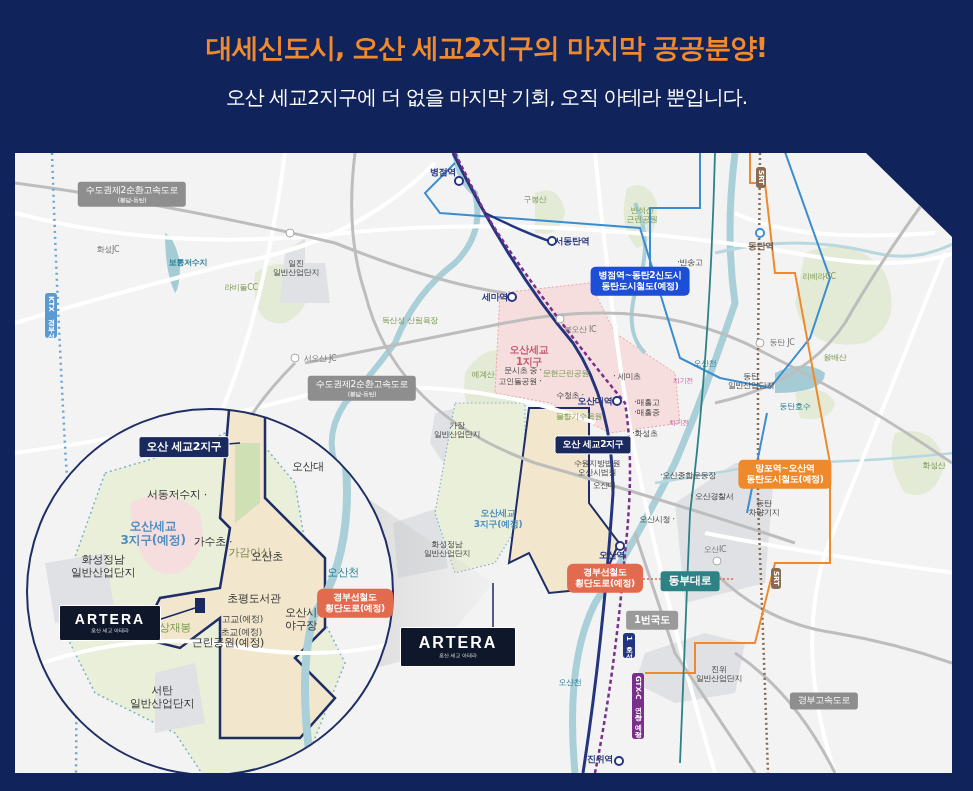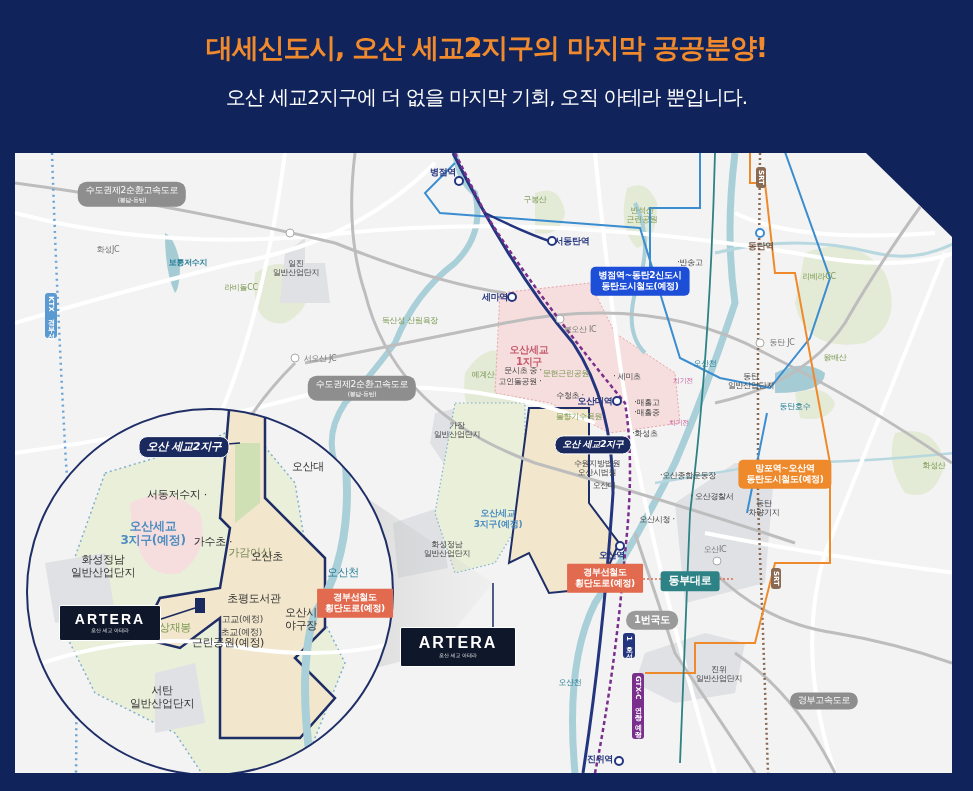--- a/index.html
+++ b/index.html
@@ -10,27 +10,27 @@
   #map { position:absolute; left:15px; top:153px; width:937px; height:620px; }
   #map svg { display:block; }
   .lbl { position:absolute; white-space:nowrap; transform:translate(-50%,-50%); font-size:8px; color:#444; line-height:1.15; text-align:center; letter-spacing:-0.3px; }
   .lbl.green { color:#7d9a55; }
   .lbl.teal { color:#2a7f98; font-weight:bold; }
   .lbl.pink { color:#c45a6c; font-weight:bold; font-size:10px; }
   .lbl.big { font-size:11px; color:#333; }
   .lbl.bluebig { font-size:12px; color:#4d8dc0; font-weight:bold; line-height:1.2; }
   .lbl.station { color:#2a3a80; font-weight:bold; font-size:9px;font-family:Liberation Mono, monospace; }
   .lbl.brownstation { color:#7a5a44; font-weight:bold; font-size:9px; }
-  .tag { position:absolute; white-space:nowrap; transform:translate(-50%,-50%); color:#fff; border-radius:9px; text-align:center; padding:3px 8px; line-height:1.25; letter-spacing:-0.3px; }
+  .tag { position:absolute; white-space:nowrap; transform:translate(-50%,-50%); color:#fff; border-radius:3px; text-align:center; padding:3px 8px; line-height:1.25; letter-spacing:-0.3px; }
   .tag small { display:block; font-size:6px; }
   .tag.gray { background:#8e8e8e; font-size:9px; }
-  .tag.navy { background:#1a2a5e; font-size:11px; font-weight:bold; padding:3px 7px; border:1px solid #fff;font-style:italic; }
+  .tag.navy { background:#1a2a5e; font-size:11px; font-weight:bold; padding:3px 7px; border:1px solid #fff; }
   .tag.blue { background:#1d4ed8; font-size:9px; font-weight:bold; border-radius:5px; }
   .tag.orange { background:#ef8a2c; font-size:9px; font-weight:bold; border-radius:5px;margin-top:45px; }
-  .tag.coral { background:#e26a4e; font-size:9px; font-weight:bold; border-radius:1px; }
+  .tag.coral { background:#e26a4e; font-size:9px; font-weight:bold; border-radius:6px; }
   .tag.tealtag { background:#2d8286; font-size:11px; font-weight:bold; border-radius:3px; }
   .tag.graybig { background:#9a9a9a; font-size:10px; font-weight:bold; }
   .artera { position:absolute; background:#0f172a; color:#fff; text-align:center; border-radius:2px; border:1px solid #fff; }
   .artera .brand { font-family:"Liberation Sans", sans-serif; font-weight:bold; letter-spacing:2px; display:block; }
   .artera .sub { display:block; font-size:5px; opacity:0.9; }
   .vtag { position:absolute; color:#fff; font-size:7px; font-weight:bold; border-radius:3px; writing-mode:vertical-rl; padding:3px 1px; text-align:center; }
 </style>
 </head>
 <body>
 

